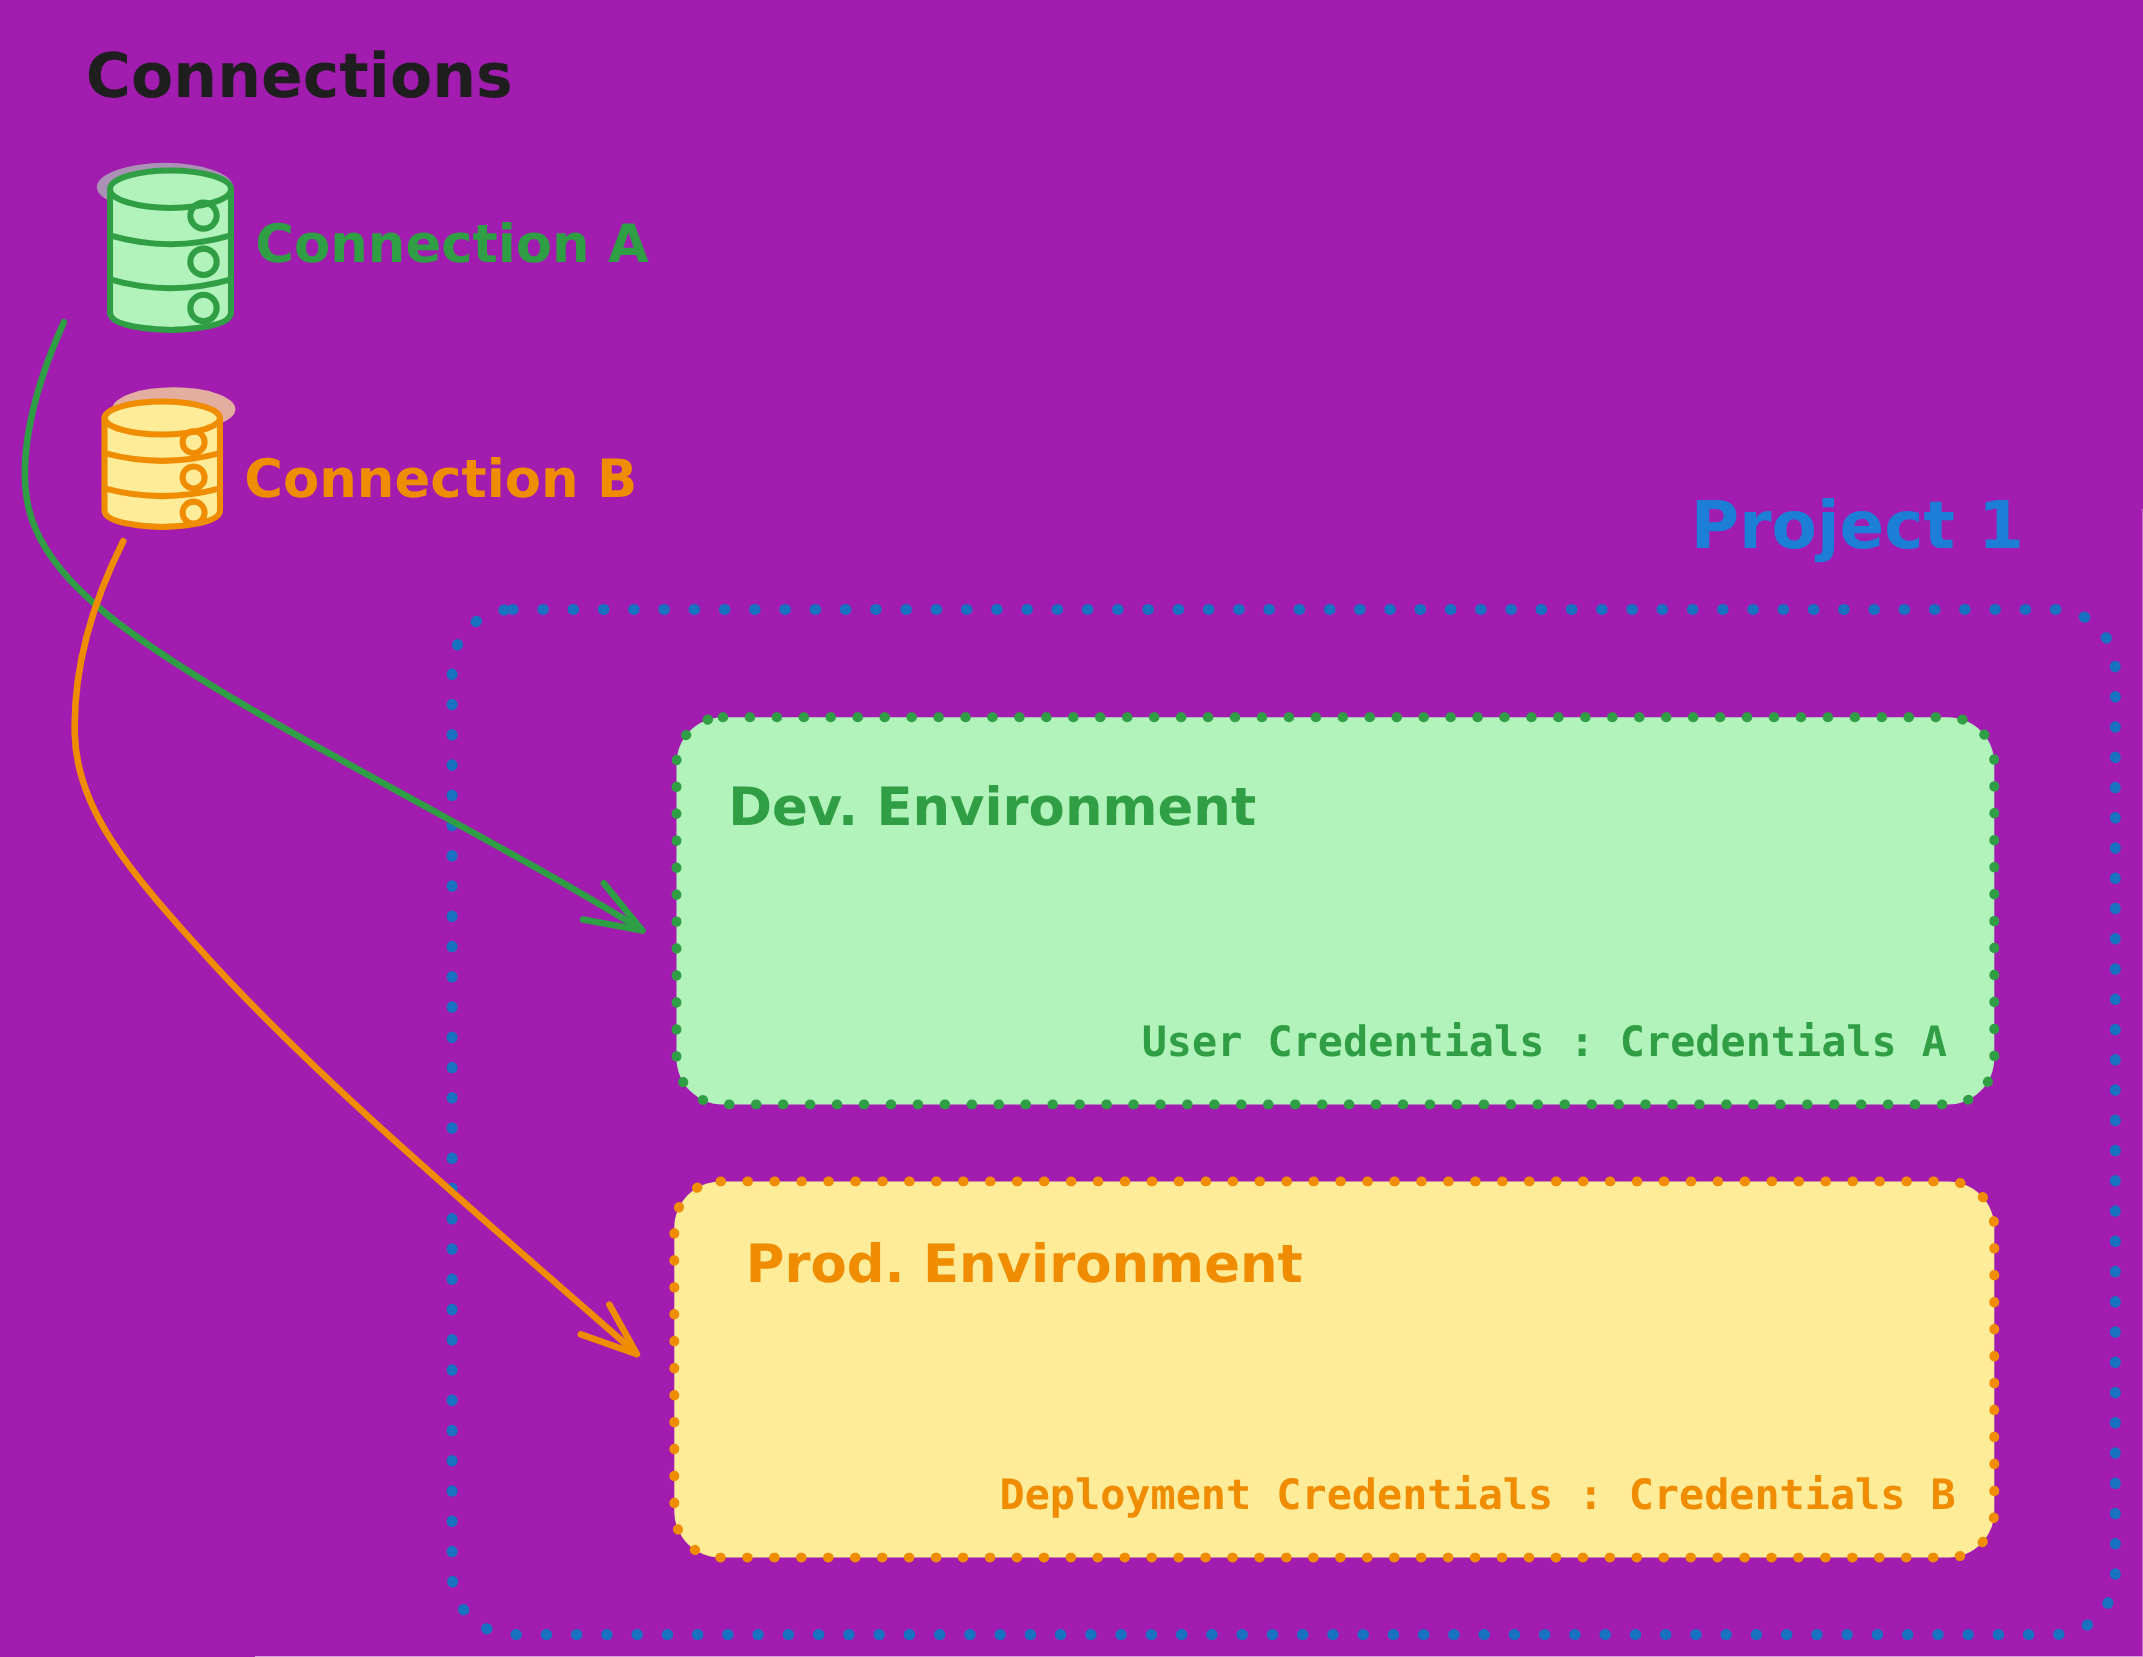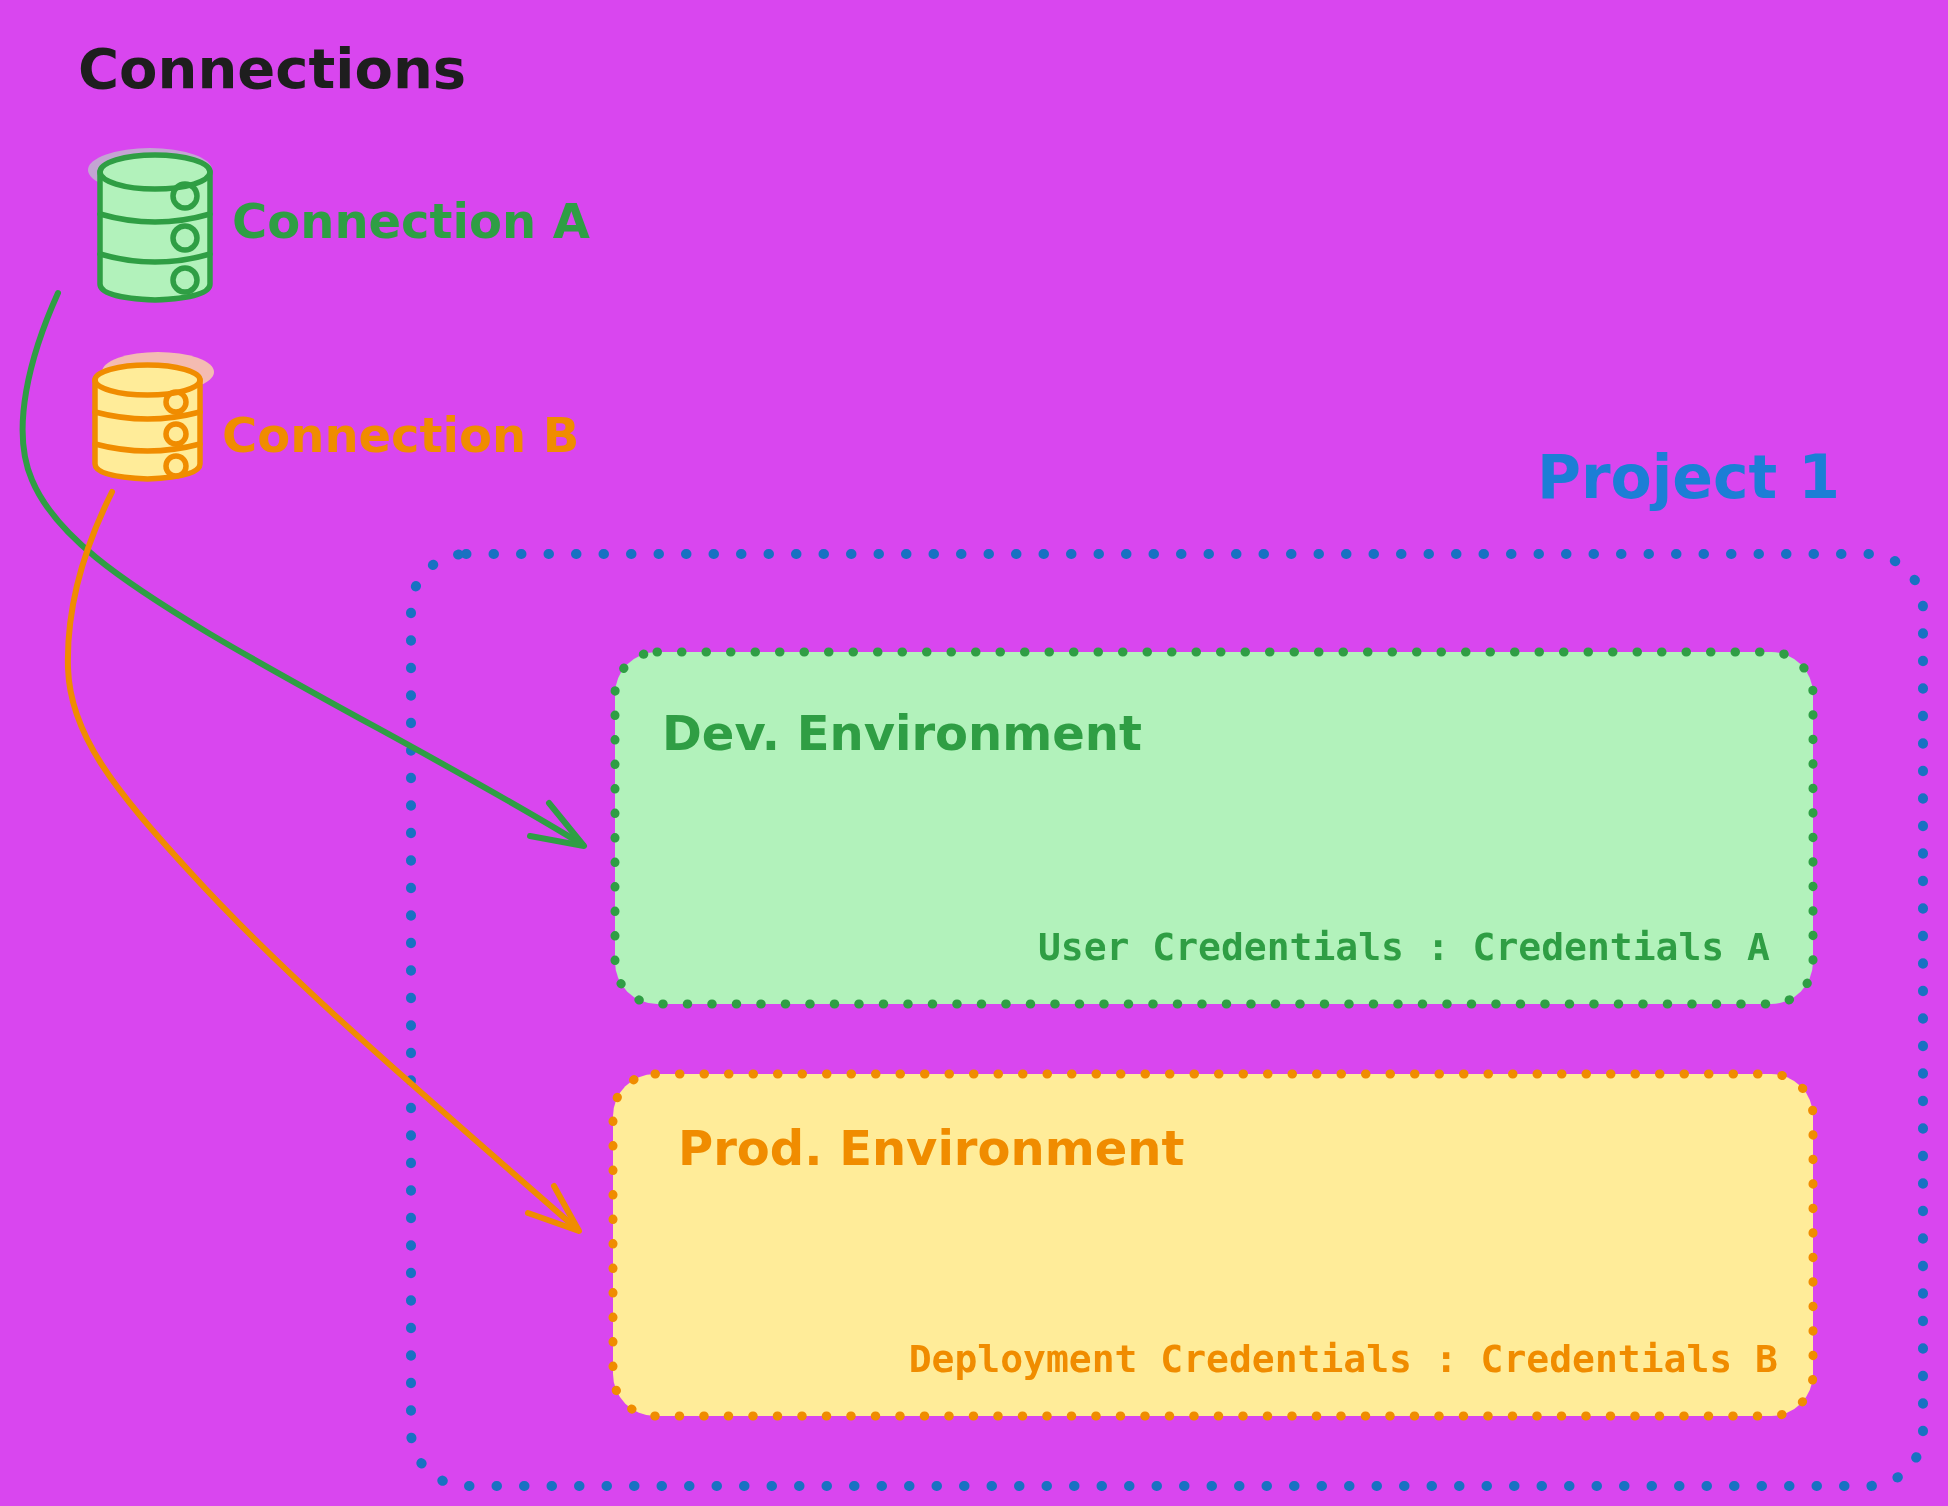--- a/index.html
+++ b/index.html
@@ -1,20 +1,20 @@
 <!DOCTYPE html>
 <html><head>
 <meta charset="utf-8">
 <style>
   html, body { margin: 0; padding: 0; background: #ffffff; }
   .stage {
     position: relative;
     width: 1948px;
     height: 1506px;
-    background: #d946ef;
+    background: #a21caf;
     overflow: hidden;
   }
   svg { display: block; }
   .hand {
     font-family: "DejaVu Sans", "Liberation Sans", sans-serif;
     font-weight: 700;
   }
   .mono {
     font-family: "DejaVu Sans Mono", "Liberation Mono", monospace;
     font-weight: 700;

